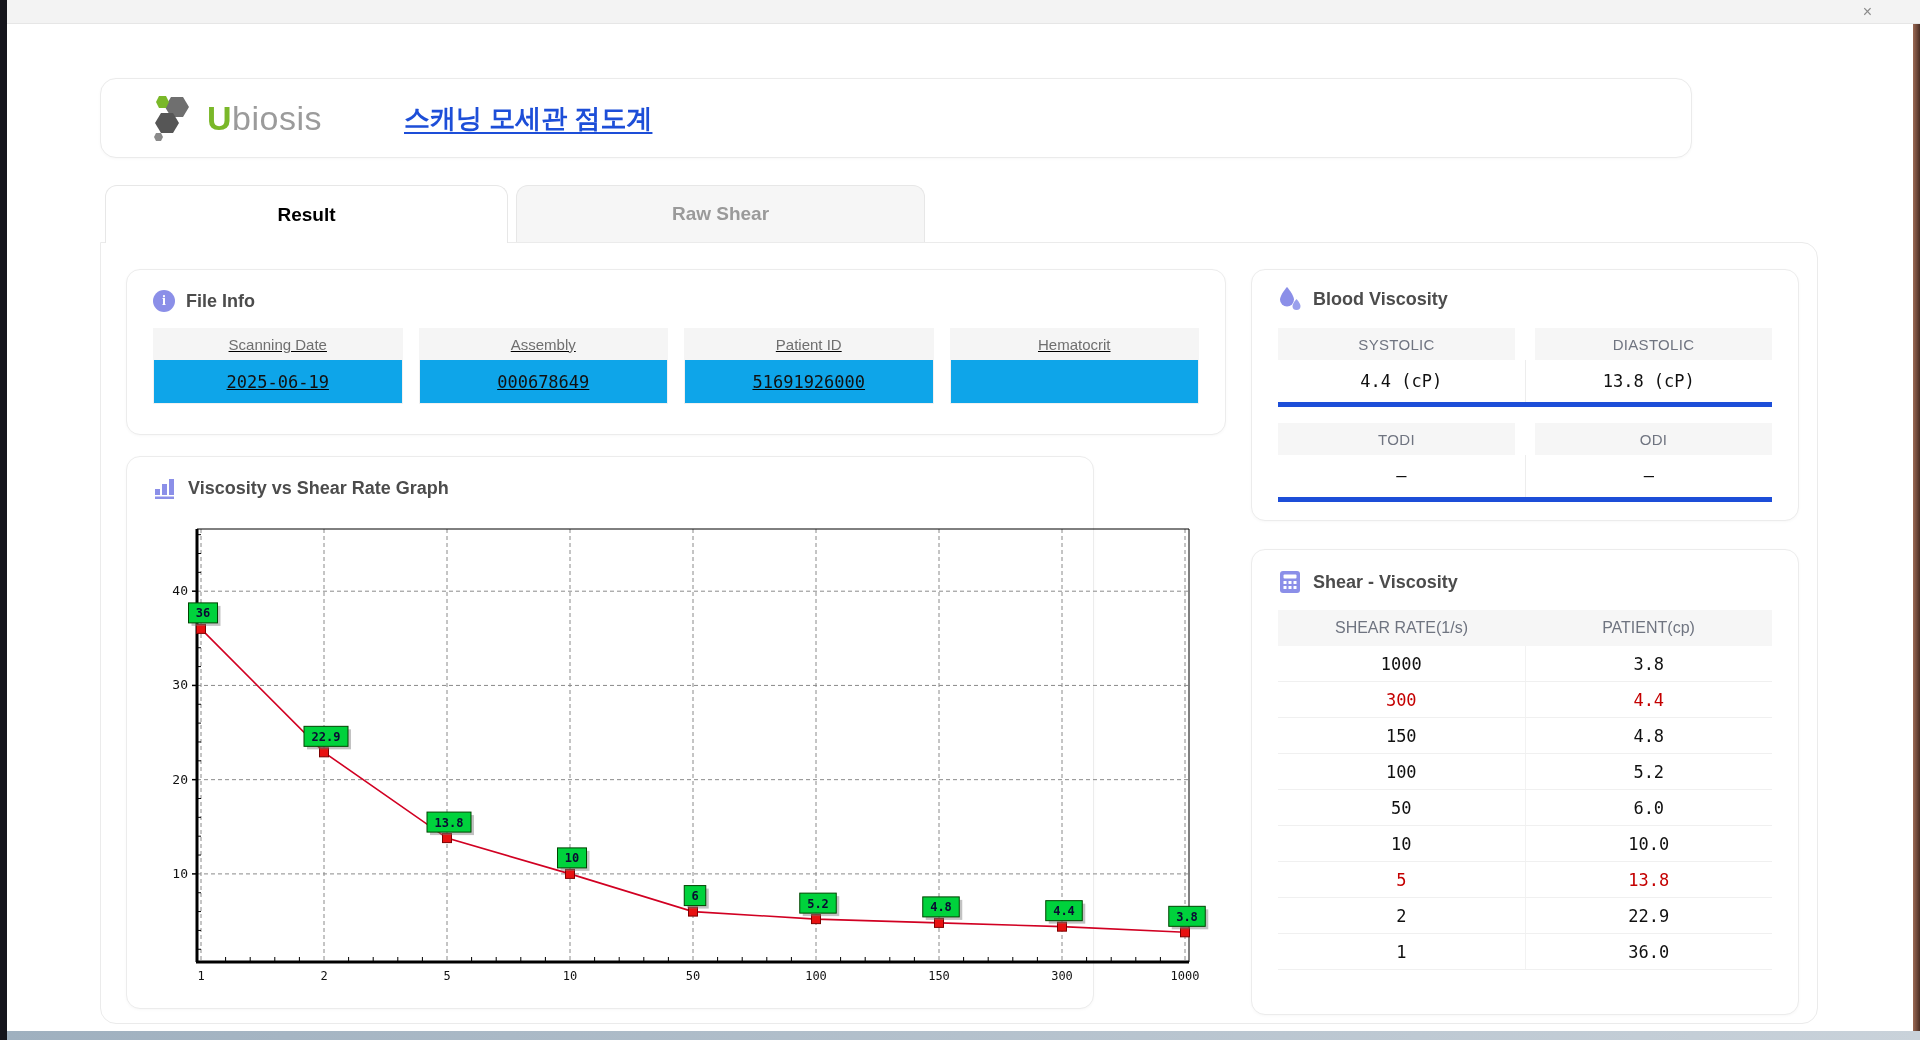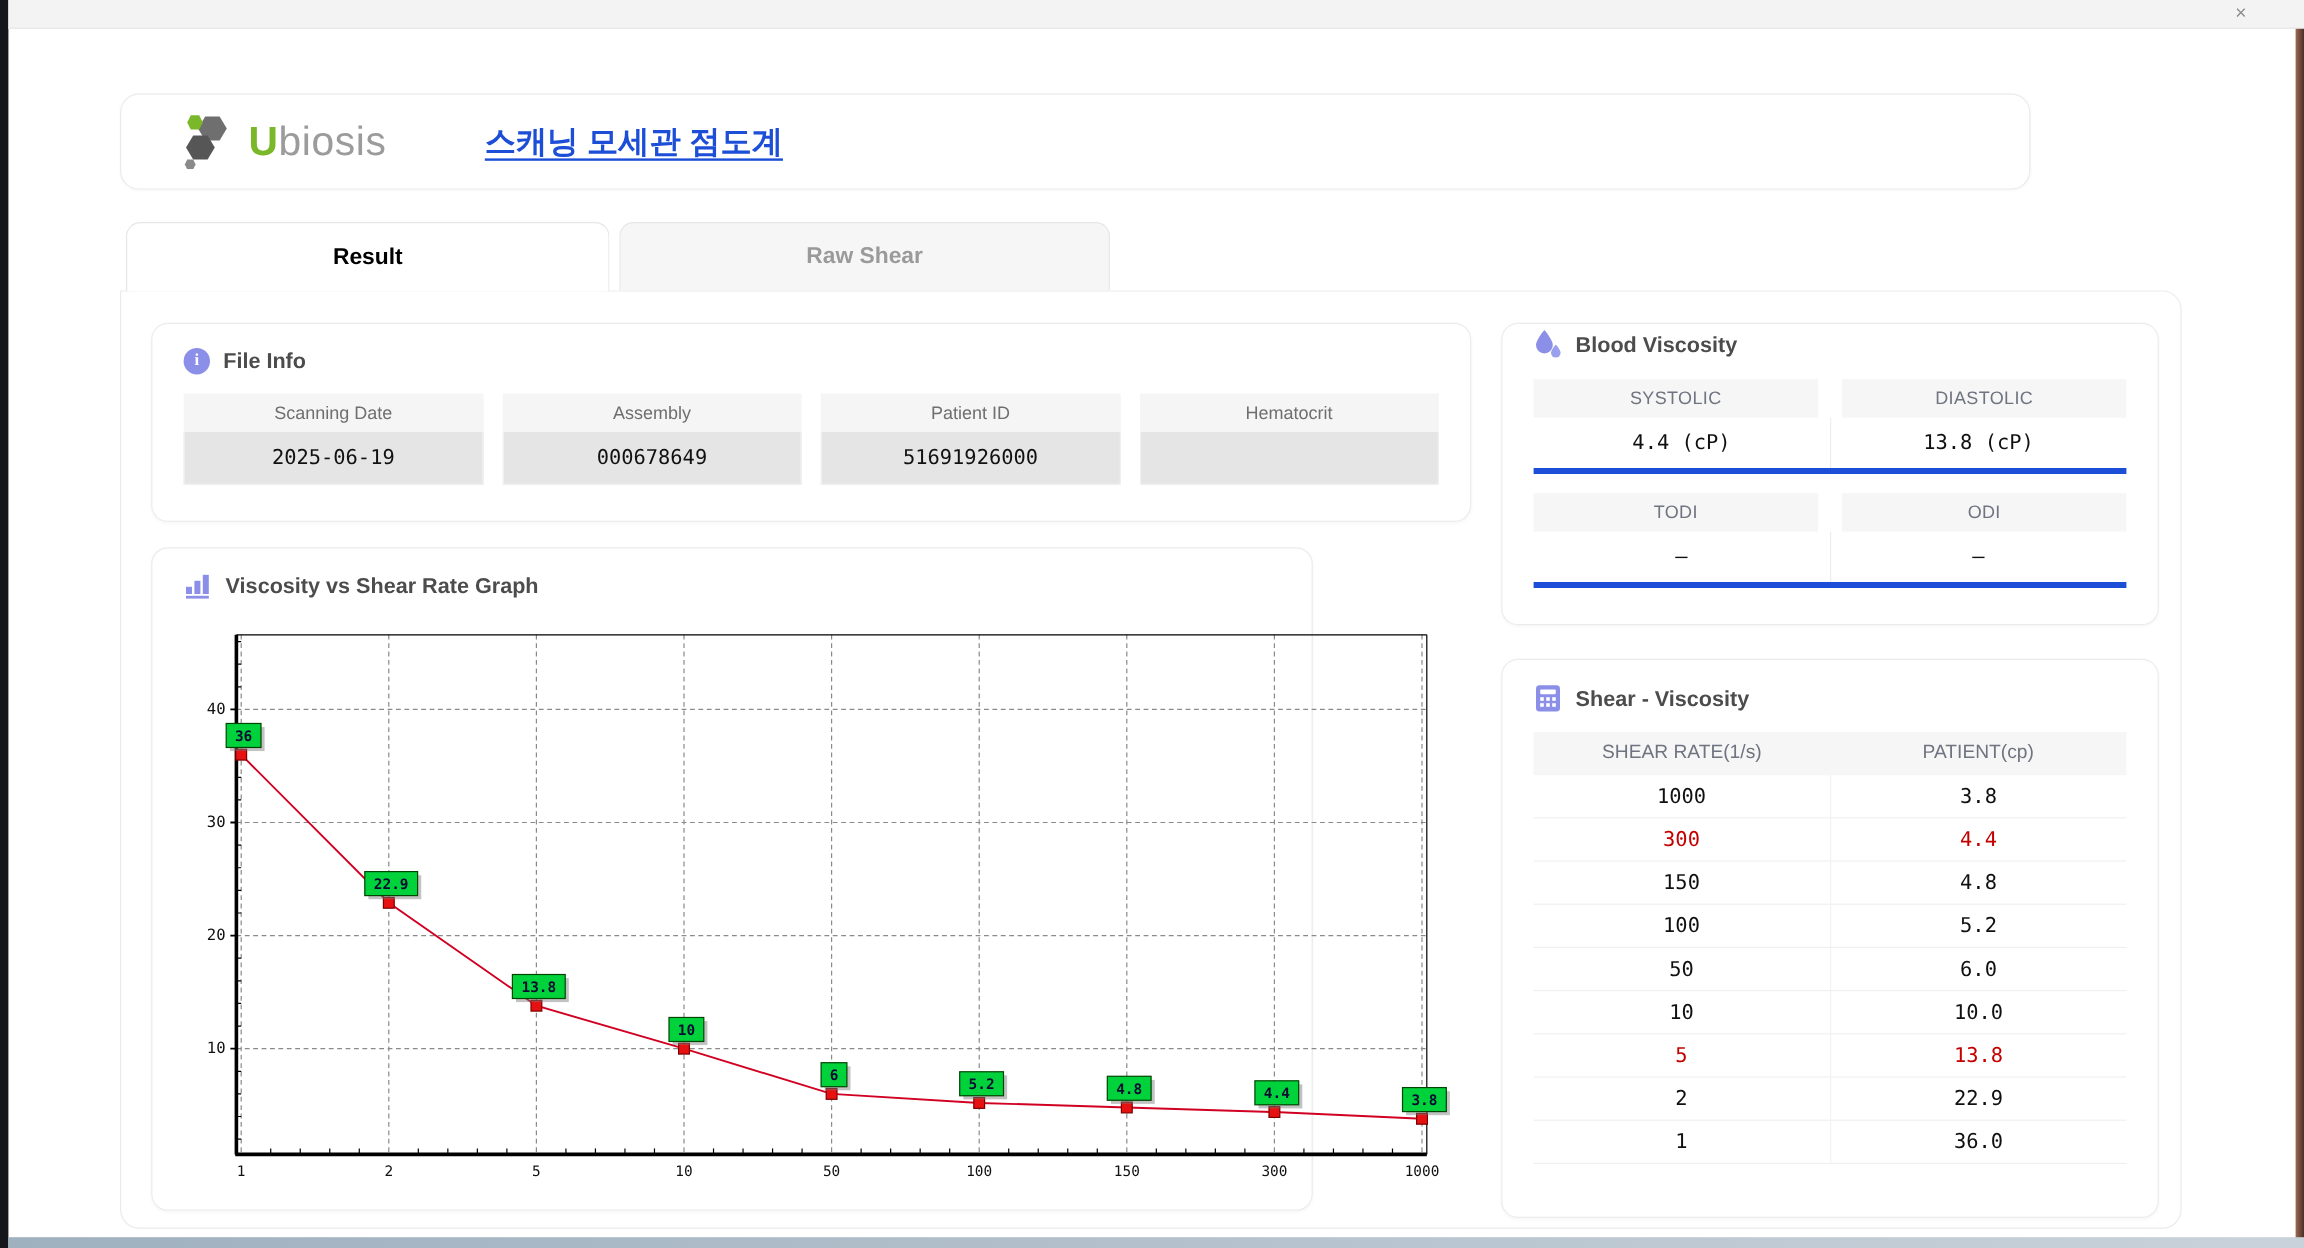--- a/index.html
+++ b/index.html
@@ -38,29 +38,29 @@
   
   .content { position:absolute; left:100px; top:242px; width:1718px; height:782px;
              border:1px solid #ebebeb; border-radius:0 16px 16px 16px; background:#fff; z-index:2; }
 
   .card { position:absolute; border:1px solid #ececec; border-radius:14px; background:#fff;
           box-shadow:0 1px 3px rgba(0,0,0,0.03); }
   .card-head { display:flex; align-items:center; gap:11px; font-size:18px; font-weight:bold; color:#4c4c4c; }
 
   .file-info-card { left:25px; top:26px; width:1100px; height:166px; padding:20px 26px; }
   .graph-card     { left:25px; top:213px; width:968px; height:553px; padding:20px 26px; }
-  .bv-card        { left:1150px; top:26px;  width:548px; height:252px; padding:4px 26px; }
+  .bv-card        { left:1150px; top:26px;  width:548px; height:252px; padding:16px 26px; }
   .sv-card        { left:1150px; top:306px; width:548px; height:466px; padding:20px 26px; }
 
   
   .fi-grid { display:flex; gap:16px; margin-top:16px; }
-  .fi-col  { flex:1; }
+  .fi-col  { flex:1;text-decoration:underline; }
   .fi-label { height:32px; background:#f5f5f5; color:#6f6f6f; font-size:15px;
               display:flex; align-items:center; justify-content:center; }
-  .fi-value { height:44px; background:#e5e5e5; border:1px solid #f1f1f1; border-top:none;
+  .fi-value { height:44px; background:#0ea5e9; border:1px solid #f1f1f1; border-top:none;
               color:#111; font-size:17px; font-family:"DejaVu Sans Mono", monospace;
               display:flex; align-items:center; justify-content:center; }
 
   
   .stat-pair { margin-top:16px; }
   .stat-head { display:flex; gap:20px; }
   .stat-head > div { flex:1; height:32px; background:#f6f6f6; color:#6f7480; font-size:15px;
                      letter-spacing:0.3px; display:flex; align-items:center; justify-content:center; }
   .stat-vals { display:flex; border-bottom:5px solid #1d4ed8; }
   .stat-vals > div { flex:1; height:42px; color:#101010; font-size:17px;

